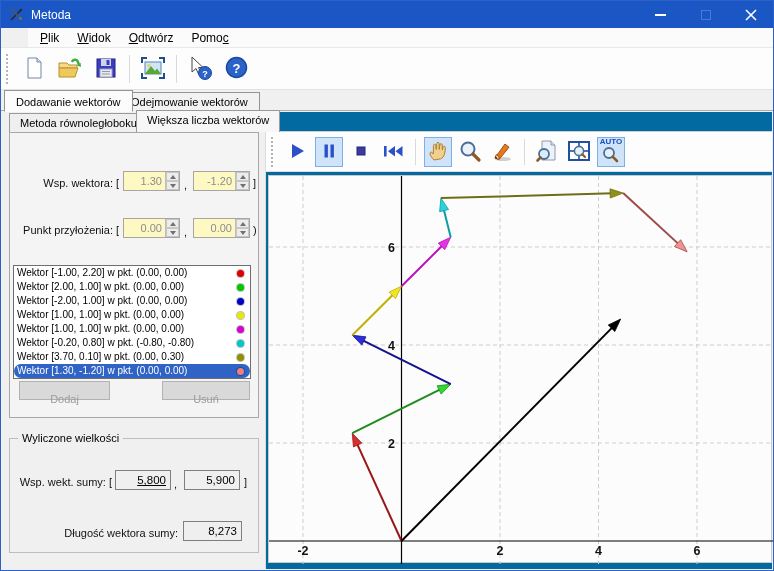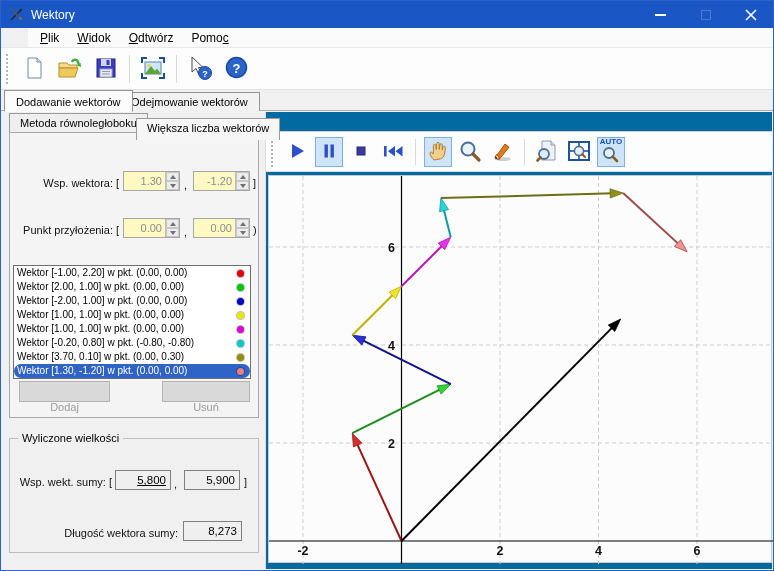--- a/index.html
+++ b/index.html
@@ -29,36 +29,36 @@
   
   .tabrow{position:absolute;left:0;top:89px;right:0;height:21px;}
   .tabrow::after{content:"";position:absolute;left:0;right:0;bottom:0;border-bottom:1px solid #aeaeae;}
   .tab{position:absolute;bottom:0;padding:3px 11px;border:1px solid #949494;border-bottom:none;background:#f2f2f2;color:#000;z-index:1;}
   .tab.active{background:#fcfcfc;padding-top:5px;z-index:3;border-bottom:1px solid #fcfcfc;margin-bottom:-1px;}
   .tab1{left:3px;} .tab2{left:118px;}
   
   .subtab{position:absolute;padding:3px 10px;border:1px solid #9a9a9a;border-bottom:none;background:#efefef;z-index:2;}
   .subtab.active{background:#f6f6f6;z-index:4;}
   .subtab1{left:8px;top:112px;height:19px;}
-  .subtab2{left:135px;top:117px;height:22px;}
+  .subtab2{left:135px;top:109px;height:22px;}
   
   .panel1{position:absolute;left:8px;top:131px;width:250px;height:286px;border:1px solid #a8a8a8;background:#f4f4f4;}
   .flabel{position:absolute;text-align:right;color:#111;}
   .fbr{position:absolute;color:#111;}
   .spinfield{position:absolute;width:57px;height:20px;border:1px solid #a6a6a6;background:#fef9c3;display:flex;}
   .spinval{flex:1;color:#8c8c8c;text-align:right;padding:3px 3px 0 0;font-size:11px;}
   .spinbtns{width:14px;border-left:1px solid #bdbdbd;display:flex;flex-direction:column;}
   .spb{flex:1;background:#ececec;border:1px solid #c6c6c6;display:flex;align-items:center;justify-content:center;}
   .arr-up{width:0;height:0;border-left:3px solid transparent;border-right:3px solid transparent;border-bottom:4px solid #707070;}
   .arr-dn{width:0;height:0;border-left:3px solid transparent;border-right:3px solid transparent;border-top:4px solid #707070;}
   .listbox{position:absolute;left:3px;top:132px;width:238px;height:114px;border:1px solid #6e6e6e;background:#fff;overflow:hidden;}
   .lrow{position:relative;height:14px;line-height:14px;padding-left:3px;font-size:10px;white-space:nowrap;}
   .lrow.sel{background:#2f63c6;color:#fff;border-radius:7px;}
   .ldot{position:absolute;right:6px;top:3.5px;width:7px;height:7px;border-radius:50%;box-shadow:0 0 0 1px rgba(0,0,0,0.25);}
-  .pbtn{position:absolute;height:19px;background:#d9d9d9;border:1px solid #b2b2b2;color:#9b9b9b;text-align:center;padding-top:19px;}
+  .pbtn{position:absolute;height:19px;background:#d9d9d9;border:1px solid #b2b2b2;color:#9b9b9b;text-align:center;padding-top:11px;}
   
   .groupbox{position:absolute;left:8px;top:437px;width:250px;height:115px;border:1px solid #bdbdbd;}
   .grouplabel{position:absolute;left:8px;top:-7px;background:#f0f0f0;padding:0 4px;}
   .resfield{position:absolute;height:20px;border:1px solid #7f7f7f;background:#efefef;text-align:right;padding:3px 4px 0 0;font-size:11.5px;color:#000;}
   
   .chart-area{position:absolute;left:264px;top:111px;right:1px;bottom:1px;border-left:1px solid #dcdcdc;background:#0369a1;}
   .chart-toolbar{position:absolute;left:0;top:19px;right:0;height:41px;background:#fdfdfd;border-top:1px solid #cfcfcf;border-bottom:1px solid #dedede;display:flex;align-items:center;}
   .ct-btn{height:30px;min-width:28px;display:flex;align-items:center;justify-content:center;margin:0 2px;border:1px solid transparent;}
   .ct-btn.active{background:#cfe4f8;border:1px solid #7db0e8;}
   .ct-sep{width:1px;height:26px;background:#d9d9d9;margin:0 6px;}
@@ -73,21 +73,21 @@
 
 <div class="window">
 
   <div class="titlebar">
     <svg class="appicon" viewBox="0 0 16 16">
       <line x1="2" y1="13" x2="13" y2="2" stroke="#2a2a2a" stroke-width="1.6"></line>
       <line x1="2" y1="2" x2="13" y2="13" stroke="#555" stroke-width="1.6"></line>
       <polygon points="13,2 9.5,3.2 11.8,5.5" fill="#2a2a2a"></polygon>
       <polygon points="13,13 11.8,9.5 9.5,11.8" fill="#777"></polygon>
     </svg>
-    <span class="title">Wektory</span>
+    <span class="title">Metoda</span>
     <div class="wincontrols">
       <div class="winbtn">
           <span class="min-bar"></span>
         </div>
       <div class="winbtn">
           <span class="max-box"></span>
         </div>
       <div class="winbtn">
         <svg width="12" height="12" viewBox="0 0 12 12">
           <line x1="1" y1="1" x2="11" y2="11" stroke="#fff" stroke-width="1.6"></line>

